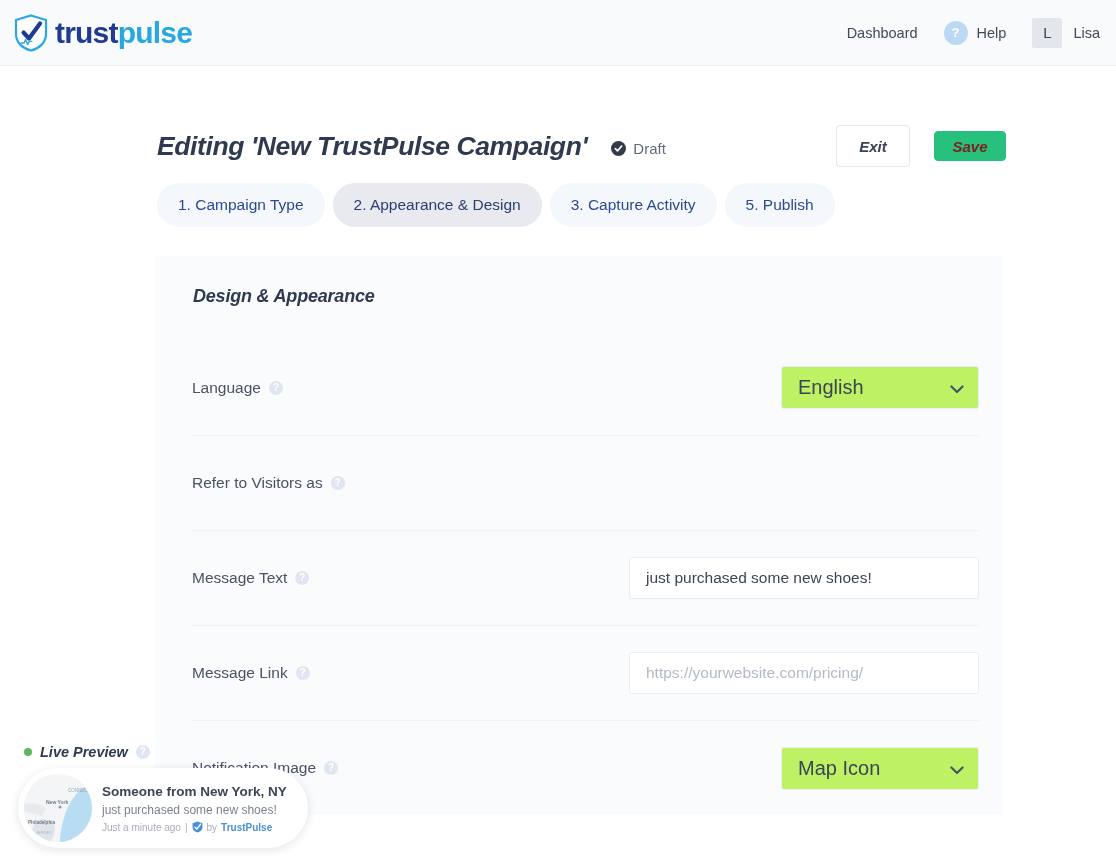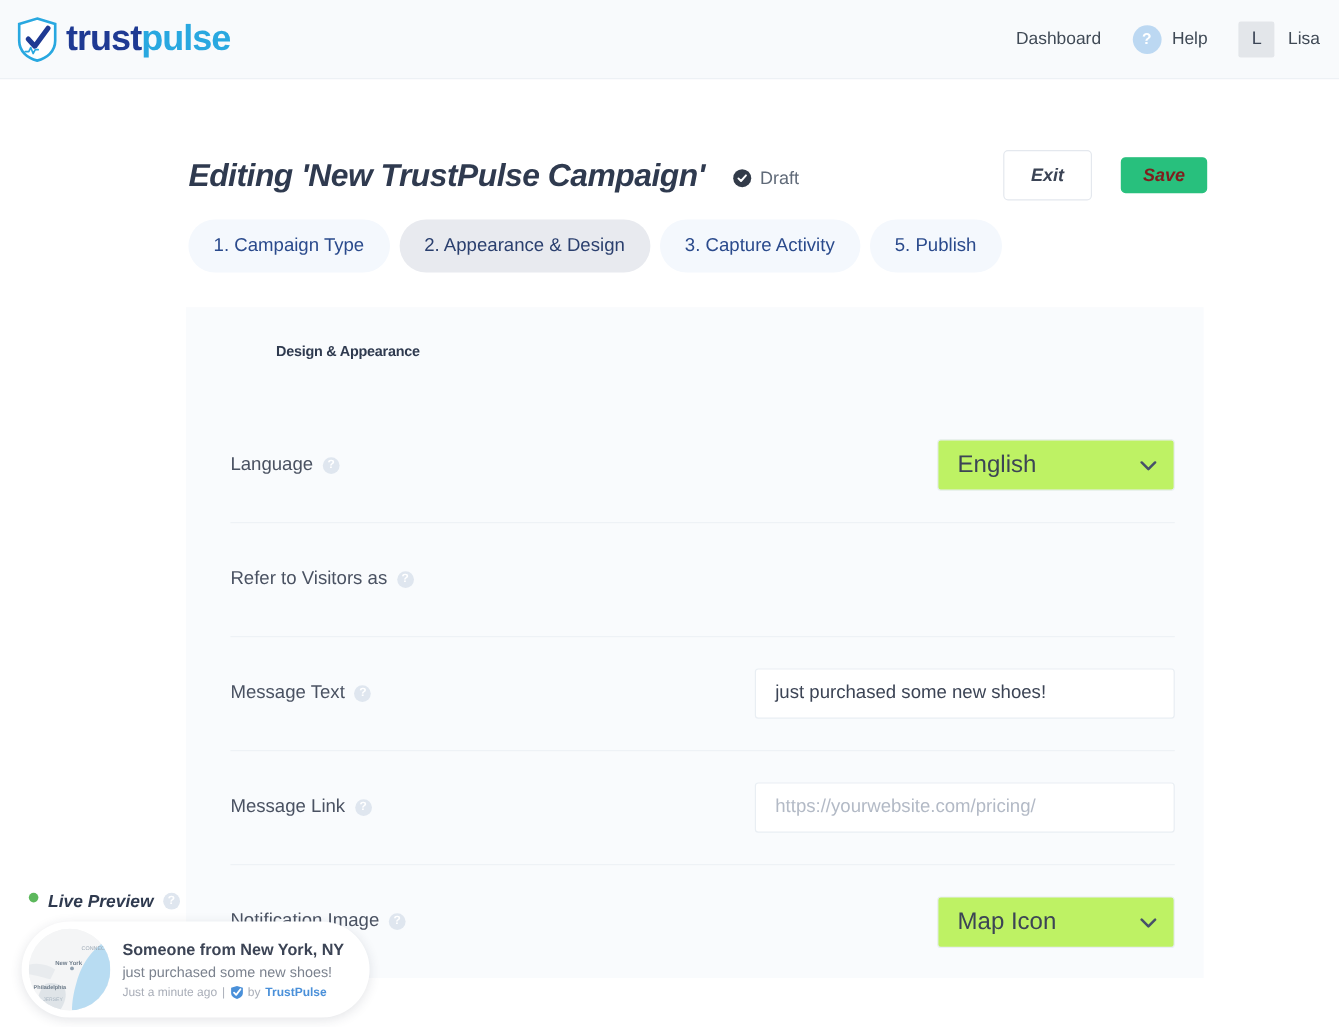--- a/index.html
+++ b/index.html
@@ -177,25 +177,25 @@
     width: 848px;
     background: #f9fbfd;
     min-height: 545px;
     padding: 0;
   }
   .card-head {
     padding: 30px 0 0 38px;
     height: 84px;
   }
   .card-title {
-    font-size: 12px;
+    font-size: 18px;
+    font-style: italic;
     font-weight: bold;
     color: #2f3a4f;
     letter-spacing: -0.2px;
-    margin-left: 37px;
   }
 
   .form-rows { padding: 0 0 0 0; }
 
   .form-row {
     height: 95px;
     margin: 0 24px 0 37px;
     display: flex;
     align-items: center;
     border-top: 1px solid #eef2f6;
@@ -258,20 +258,21 @@
 
   
   .live-preview {
     position: absolute;
     left: 18px;
     bottom: 8px;
     width: 300px;
   }
   .lp-head {
     display: flex;
+    align-items: center;
     gap: 8px;
     margin-bottom: 8px;
     padding-left: 6px;
   }
   .lp-dot { width: 8px; height: 8px; border-radius: 50%; background: #5cb85c; }
   .lp-title {
     font-size: 14.5px;
     font-style: italic;
     font-weight: bold;
     color: #2f3a4f;

